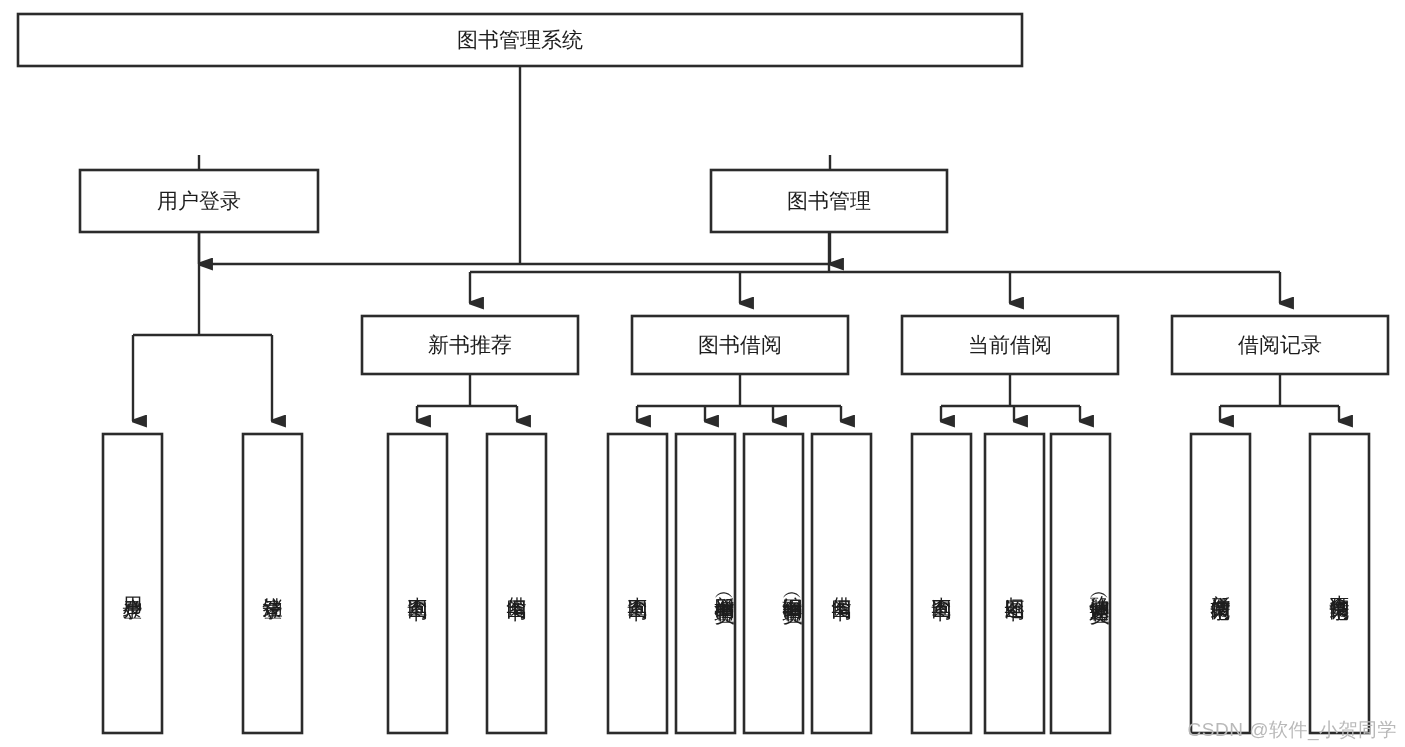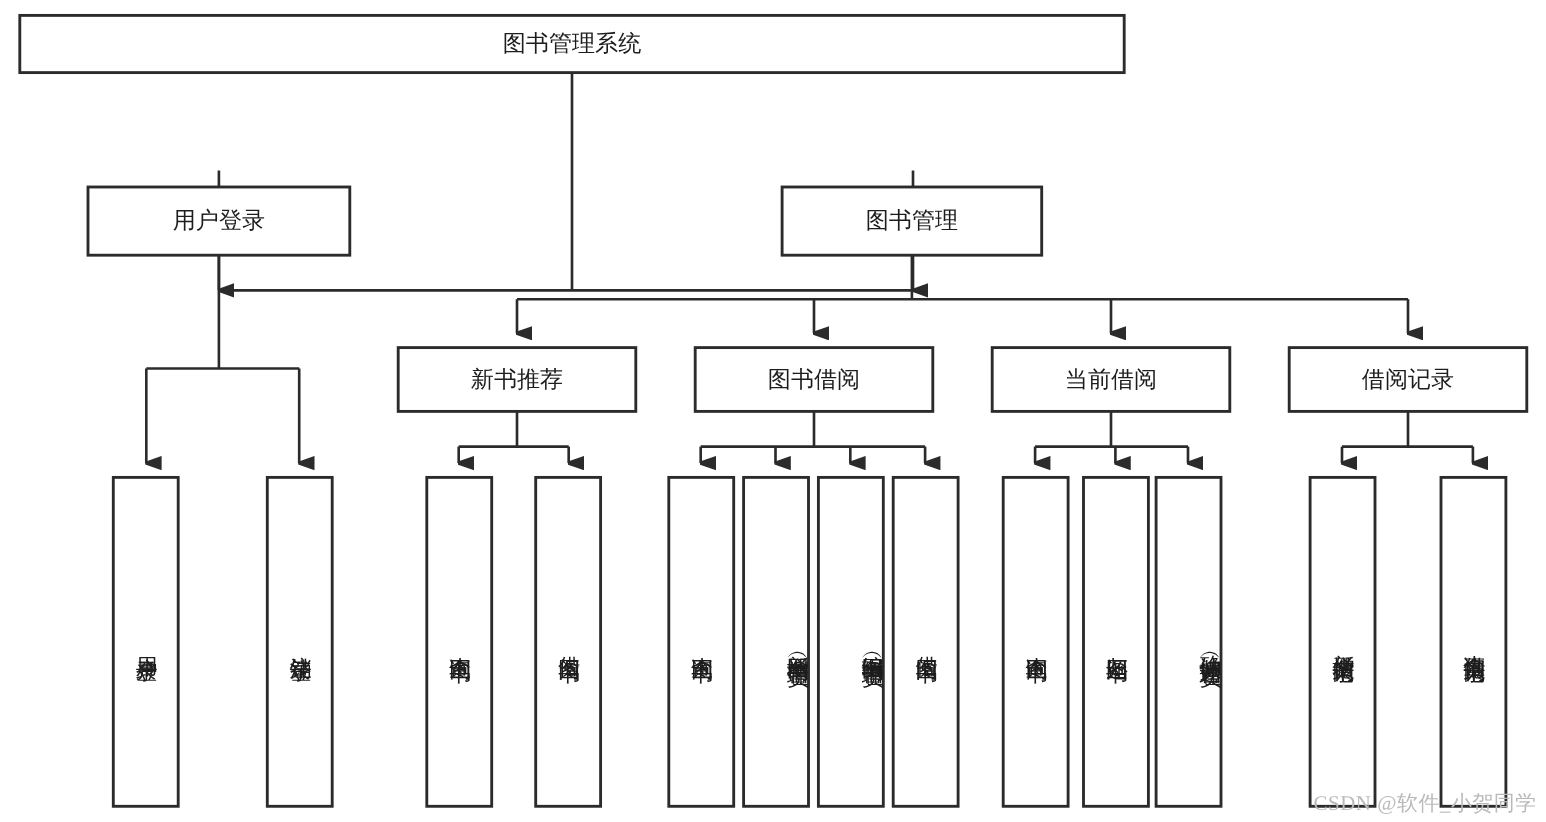--- a/index.html
+++ b/index.html
@@ -61,21 +61,21 @@
     line-height: 1.04;
     letter-spacing: 1.5px;
     color: #1d1d1d;
     white-space: nowrap;
     pointer-events: none;
   }
   .watermark {
     position: absolute;
     right: 8px;
     bottom: 4px;
-    font-family: Liberation Serif, serif;
+    font-family: Liberation Sans, sans-serif;
     font-size: 19px;
     color: #b9b9b9;
     letter-spacing: 0.5px;
     white-space: nowrap;
   }
 </style>
 </head>
 <body>
 
 <div id="diagram-root">

